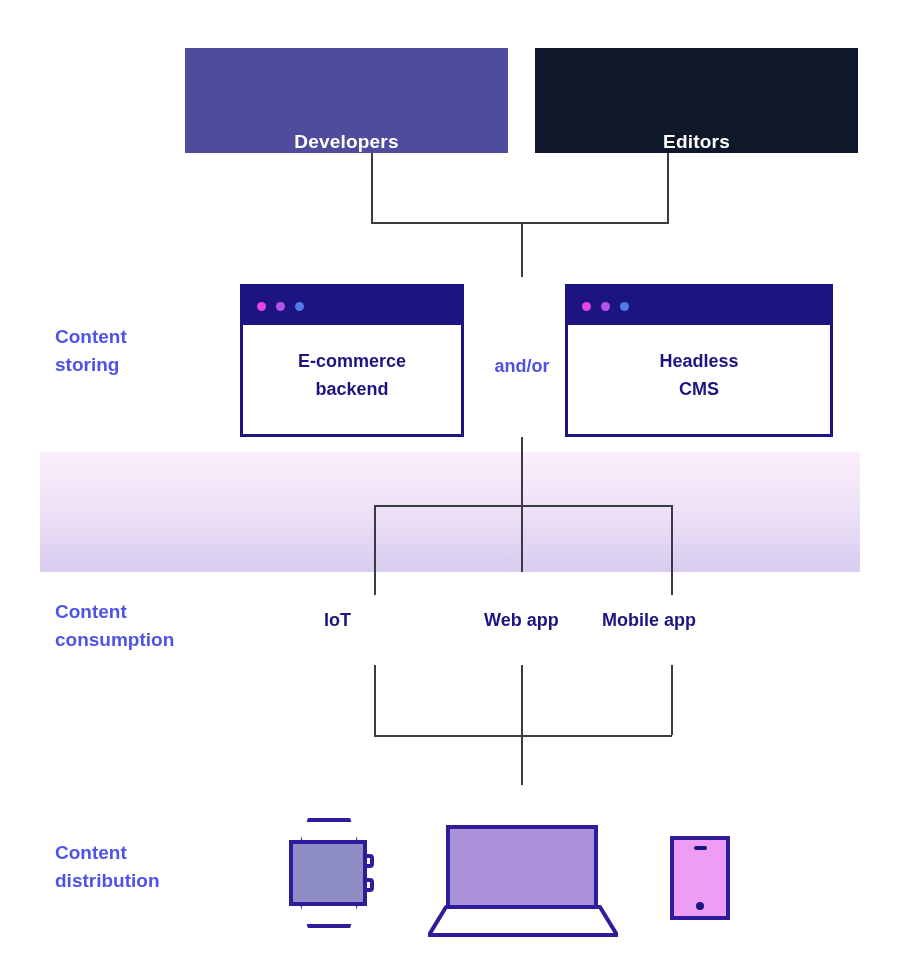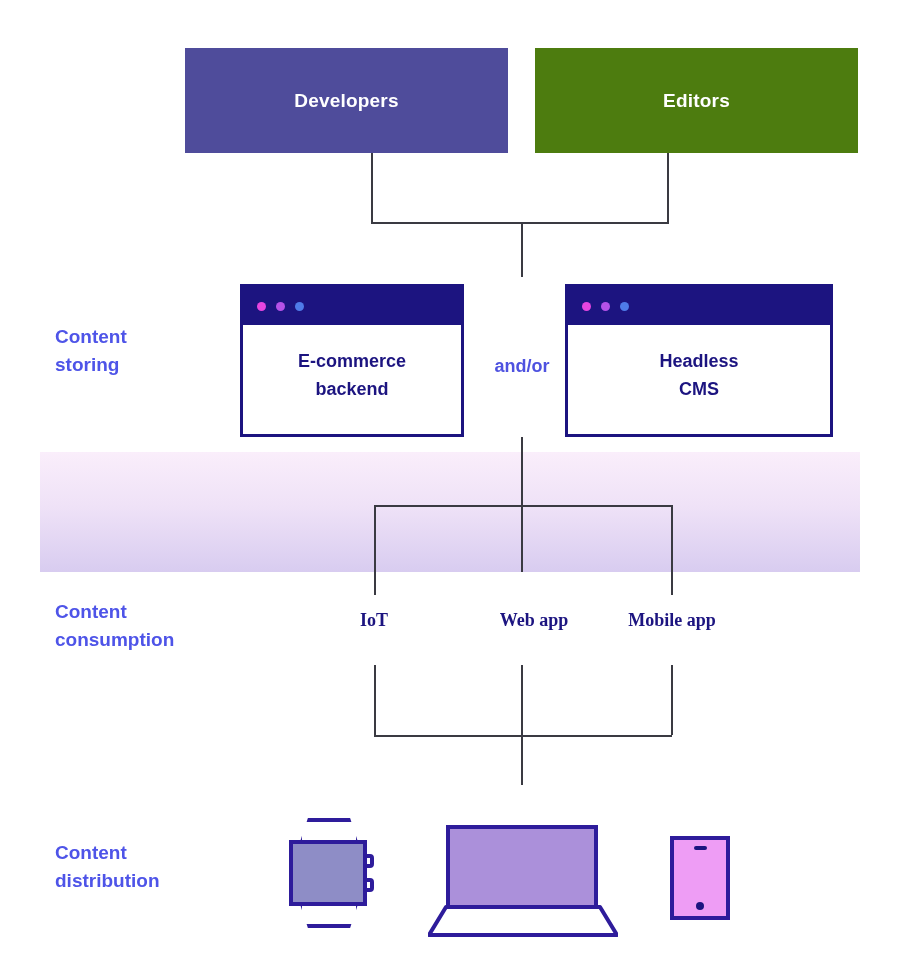--- a/index.html
+++ b/index.html
@@ -16,29 +16,29 @@
     height: 980px;
     background: #ffffff;
     overflow: hidden;
   }
 
   
   .abs { position: absolute; }
 
   .role-box {
     display: flex;
-    align-items: center;
+    align-items: flex-end;
     justify-content: center;
     color: #ffffff;
     font-weight: bold;
     font-size: 19px;
     letter-spacing: .2px;
   }
   .role-developers { background: #4F4C9B; }
-  .role-editors    { background: #4d7c0f; }
+  .role-editors    { background: #0f172a; }
 
   
   .row-label {
     color: #4E54E8;
     font-weight: bold;
     font-size: 19px;
     line-height: 28px;
     white-space: pre-line;
   }
 
@@ -90,23 +90,21 @@
   
   .api-band {
     background: linear-gradient(180deg, #FAEEFB 0%, #EFE2F7 45%, #D8CCF0 100%);
   }
 
   
   .consume-label {
     color: #1C1480;
     font-weight: bold;
     font-size: 18px;
-    text-align: center;
     white-space: nowrap;
-    font-family: Liberation Serif, serif;
   }
 
   
   .line-v { background: #3A3A42; width: 1.6px; }
   .line-h { background: #3A3A42; height: 1.6px; }
 
   
   .device { position: absolute; }
   .watch-body {
     position: absolute;
@@ -202,21 +200,21 @@
 
   <div class="abs line-v" style="left:521px; top:437px; height:135px;"></div>
   <div class="abs line-h" style="left:374px; top:505px; width:298px;"></div>
   <div class="abs line-v" style="left:374px; top:505px; height:90px;"></div>
   <div class="abs line-v" style="left:671px; top:505px; height:90px;"></div>
 
   <div class="abs row-label" style="left:55px; top:598px; width:200px;">Content
 consumption</div>
 
   <div class="abs consume-label" style="left:324px; top:610px; width:100px;">IoT</div>
-  <div class="abs consume-label" style="left:474px; top:610px; width:120px;">Web app</div>
+  <div class="abs consume-label" style="left:484px; top:610px; width:120px;">Web app</div>
   <div class="abs consume-label" style="left:602px; top:610px; width:140px;">Mobile app</div>
 
   <div class="abs line-v" style="left:374px; top:665px; height:70px;"></div>
   <div class="abs line-v" style="left:521px; top:665px; height:70px;"></div>
   <div class="abs line-v" style="left:671px; top:665px; height:70px;"></div>
   <div class="abs line-h" style="left:374px; top:735px; width:298px;"></div>
   <div class="abs line-v" style="left:521px; top:735px; height:50px;"></div>
 
   <div class="abs row-label" style="left:55px; top:839px; width:200px;">Content
 distribution</div>

